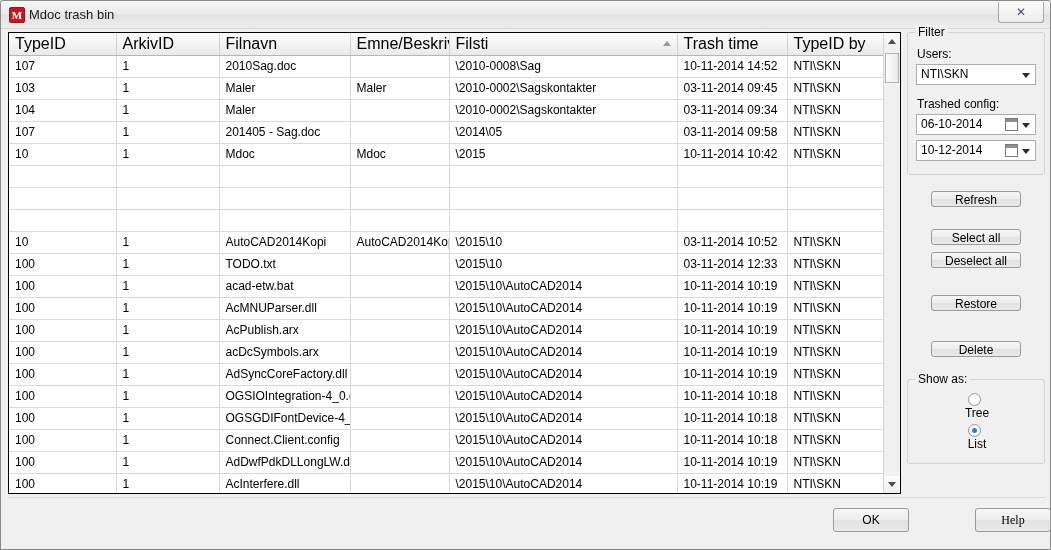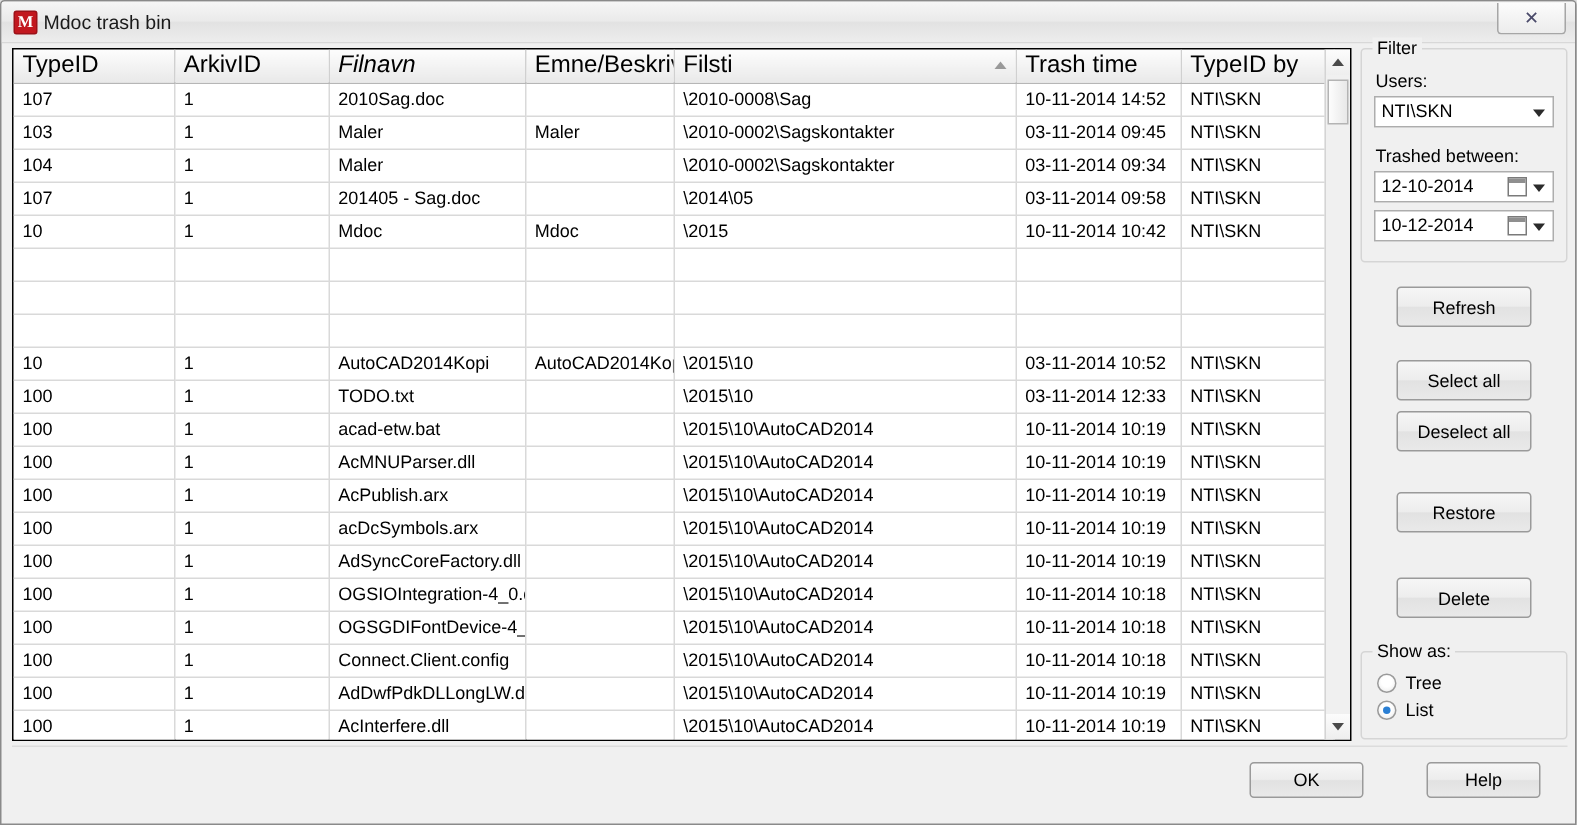--- a/index.html
+++ b/index.html
@@ -203,31 +203,31 @@
   }
   .datefld .cal::before {
     content: ""; position: absolute;
     left: 0; top: 0; right: 0; height: 3px;
     background: #8f8f8f;
   }
   .datefld { margin-bottom: 5px; }
 
   .btn {
     display: block;
-    width: 90px; height: 27px;
+    width: 90px; height: 16px;
     margin: 0 auto;
     background: linear-gradient(to bottom,#f6f6f6 0%,#ededed 48%,#e2e2e2 52%,#e9e9e9 100%);
     border: 1px solid #9a9a9a;
     border-radius: 3px;
     font-size: 12px;
     font-family: "Liberation Sans", sans-serif;
     color: #000;
     cursor: pointer;
   }
-  .radio-row { display: flex; align-items: center; margin: 3px 0 4px 2px; cursor: pointer; }
+  .radio-row { display: flex; align-items: center; margin: 3px 0 4px 2px; cursor: pointer; flex-direction: column; }
   .radio {
     width: 13px; height: 13px; border-radius: 50%;
     border: 1px solid #9a9a9a;
     background: radial-gradient(circle at 50% 40%, #fff 40%, #e8e8e8 100%);
     margin-right: 6px;
     position: relative;
     flex: none;
   }
   .radio.on::after {
     content: ""; position: absolute;
@@ -240,21 +240,21 @@
   #footer-line {
     position: absolute; left: 7px; top: 496px;
     width: 1037px; height: 46px;
     border-top: 1px solid #dcdcdc;
   }
   #ok-btn, #help-btn {
     position: absolute; top: 507px;
     width: 76px; height: 24px;
   }
   #ok-btn { left: 816px; margin-left: 16px; }
-  #help-btn { left: 950px; }
+  #help-btn { left: 974px; font-family: Liberation Serif, serif; }
 </style>
 </head>
 <body>
 
 <div id="backdrop">
   <div class="bg-strip" style="left:0;top:0;width:1051px;height:14px;"></div>
   <div class="bg-strip" style="left:0;top:14px;width:1051px;height:14px;"></div>
   <div class="bg-blob" style="left:222px;top:3px;width:60px;height:7px;background:#b9b9bd;"></div>
   <div class="bg-blob" style="left:222px;top:17px;width:48px;height:7px;background:#b9b9bd;"></div>
   <div class="bg-blob" style="left:400px;top:3px;width:52px;height:7px;background:#bcbcc0;"></div>
@@ -273,21 +273,21 @@
     <div id="title-text">Mdoc trash bin</div>
     <div id="close-btn">✕</div>
   </div>
 
   <div id="grid-wrap">
     <table id="grid">
       <thead>
           <tr id="grid-head">
             <th style="width: 107px;"><span>TypeID</span></th>
             <th style="width: 103px;"><span>ArkivID</span></th>
-            <th style="width: 131px; font-style: italic;"><span>Filnavn</span></th>
+            <th style="width: 131px;"><span>Filnavn</span></th>
             <th style="width: 99px;"><span>Emne/Beskrivelse</span></th>
             <th style="width: 228px;"><span>Filsti</span><span class="sort-arrow"></span></th>
             <th style="width: 110px;"><span>Trash time</span></th>
             <th style="width: 102px;"><span>TypeID by</span></th>
           </tr>
         </thead>
       <tbody id="grid-body">
           <tr class="">
             <td>107</td>
             <td>1</td>
@@ -483,23 +483,23 @@
 
   <div id="side">
 
     <div class="groupbox">
       <span class="gb-title">Filter</span>
       <div class="fld-label">Users:</div>
       <div class="combo">
         <span>NTI\SKN</span>
         <span class="arrow"></span>
       </div>
-      <div class="fld-label" style="margin-top:12px;">Trashed between:</div>
+      <div class="fld-label" style="margin-top:12px;">Trashed config:</div>
       <div class="datefld">
-        <span>12-10-2014</span>
+        <span>06-10-2014</span>
         <span class="cal"></span>
         <span class="arrow"></span>
       </div>
       <div class="datefld">
         <span>10-12-2014</span>
         <span class="cal"></span>
         <span class="arrow"></span>
       </div>
     </div>
 

